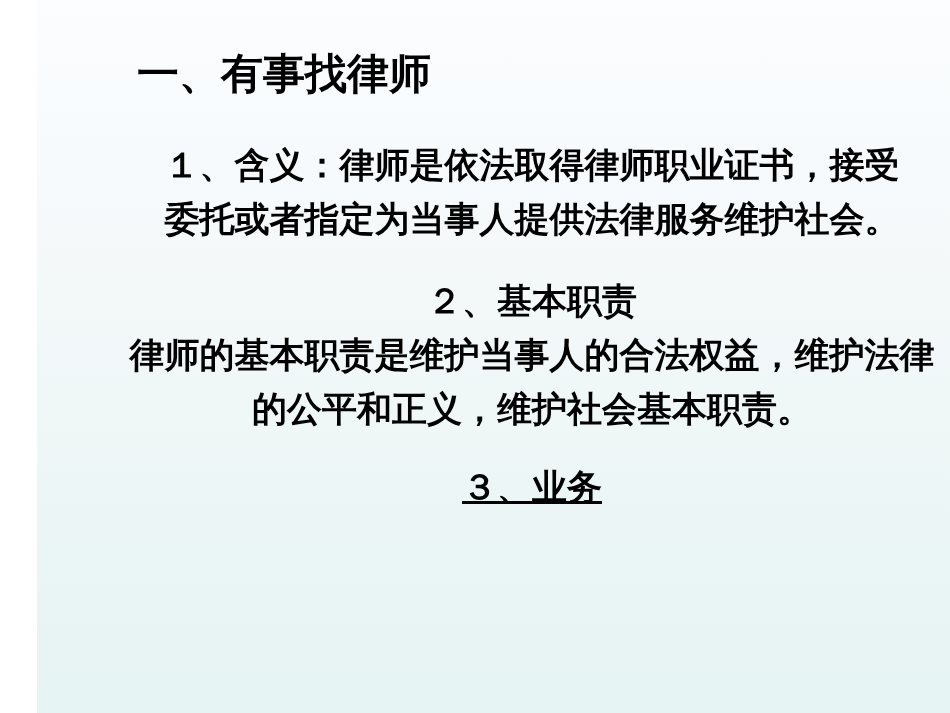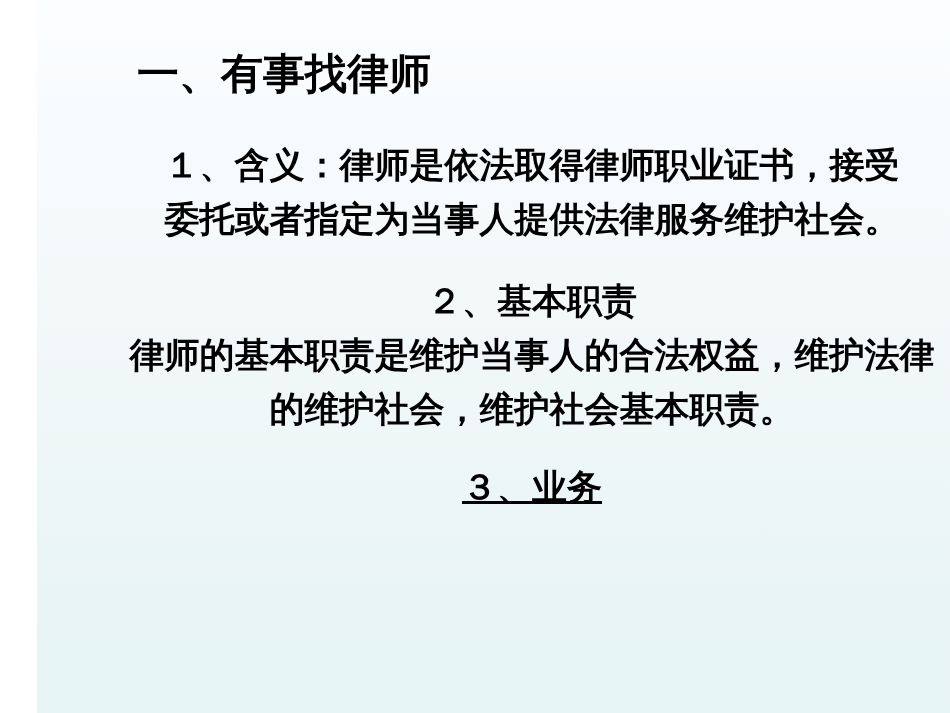--- a/index.html
+++ b/index.html
@@ -74,19 +74,19 @@
 
   <div class="slide-title">一、有事找律师</div>
 
   <div class="body-block" id="block-1">
       <div class="line"><span class="seg">１、含义：律师是依法取得律师</span><span class="seg hl">职业证书</span><span class="seg">，接受</span></div>
       <div class="line"><span class="seg">委托或者指定为当事人提供</span><span class="seg hl">法律服务</span><span class="seg">维护社会。</span></div>
     </div>
   <div class="body-block" id="block-2">
       <div class="line"><span class="seg">２、基本职责</span></div>
       <div class="line"><span class="seg">律师的基本职责是维护当事人的</span><span class="seg hl">合法权益</span><span class="seg">，维护法律</span></div>
-      <div class="line"><span class="seg">的</span><span class="seg hl">维护社会</span><span class="seg">，维护社会</span><span class="seg hl">基本职责</span><span class="seg">。</span></div>
+      <div class="line"><span class="seg">的</span><span class="seg hl">公平和正义</span><span class="seg">，维护社会</span><span class="seg hl">基本职责</span><span class="seg">。</span></div>
     </div>
   <div class="body-block" id="block-3">
       <div class="line"><span class="seg">３、业务</span></div>
     </div>
 
 </div>
 
 </body></html>

